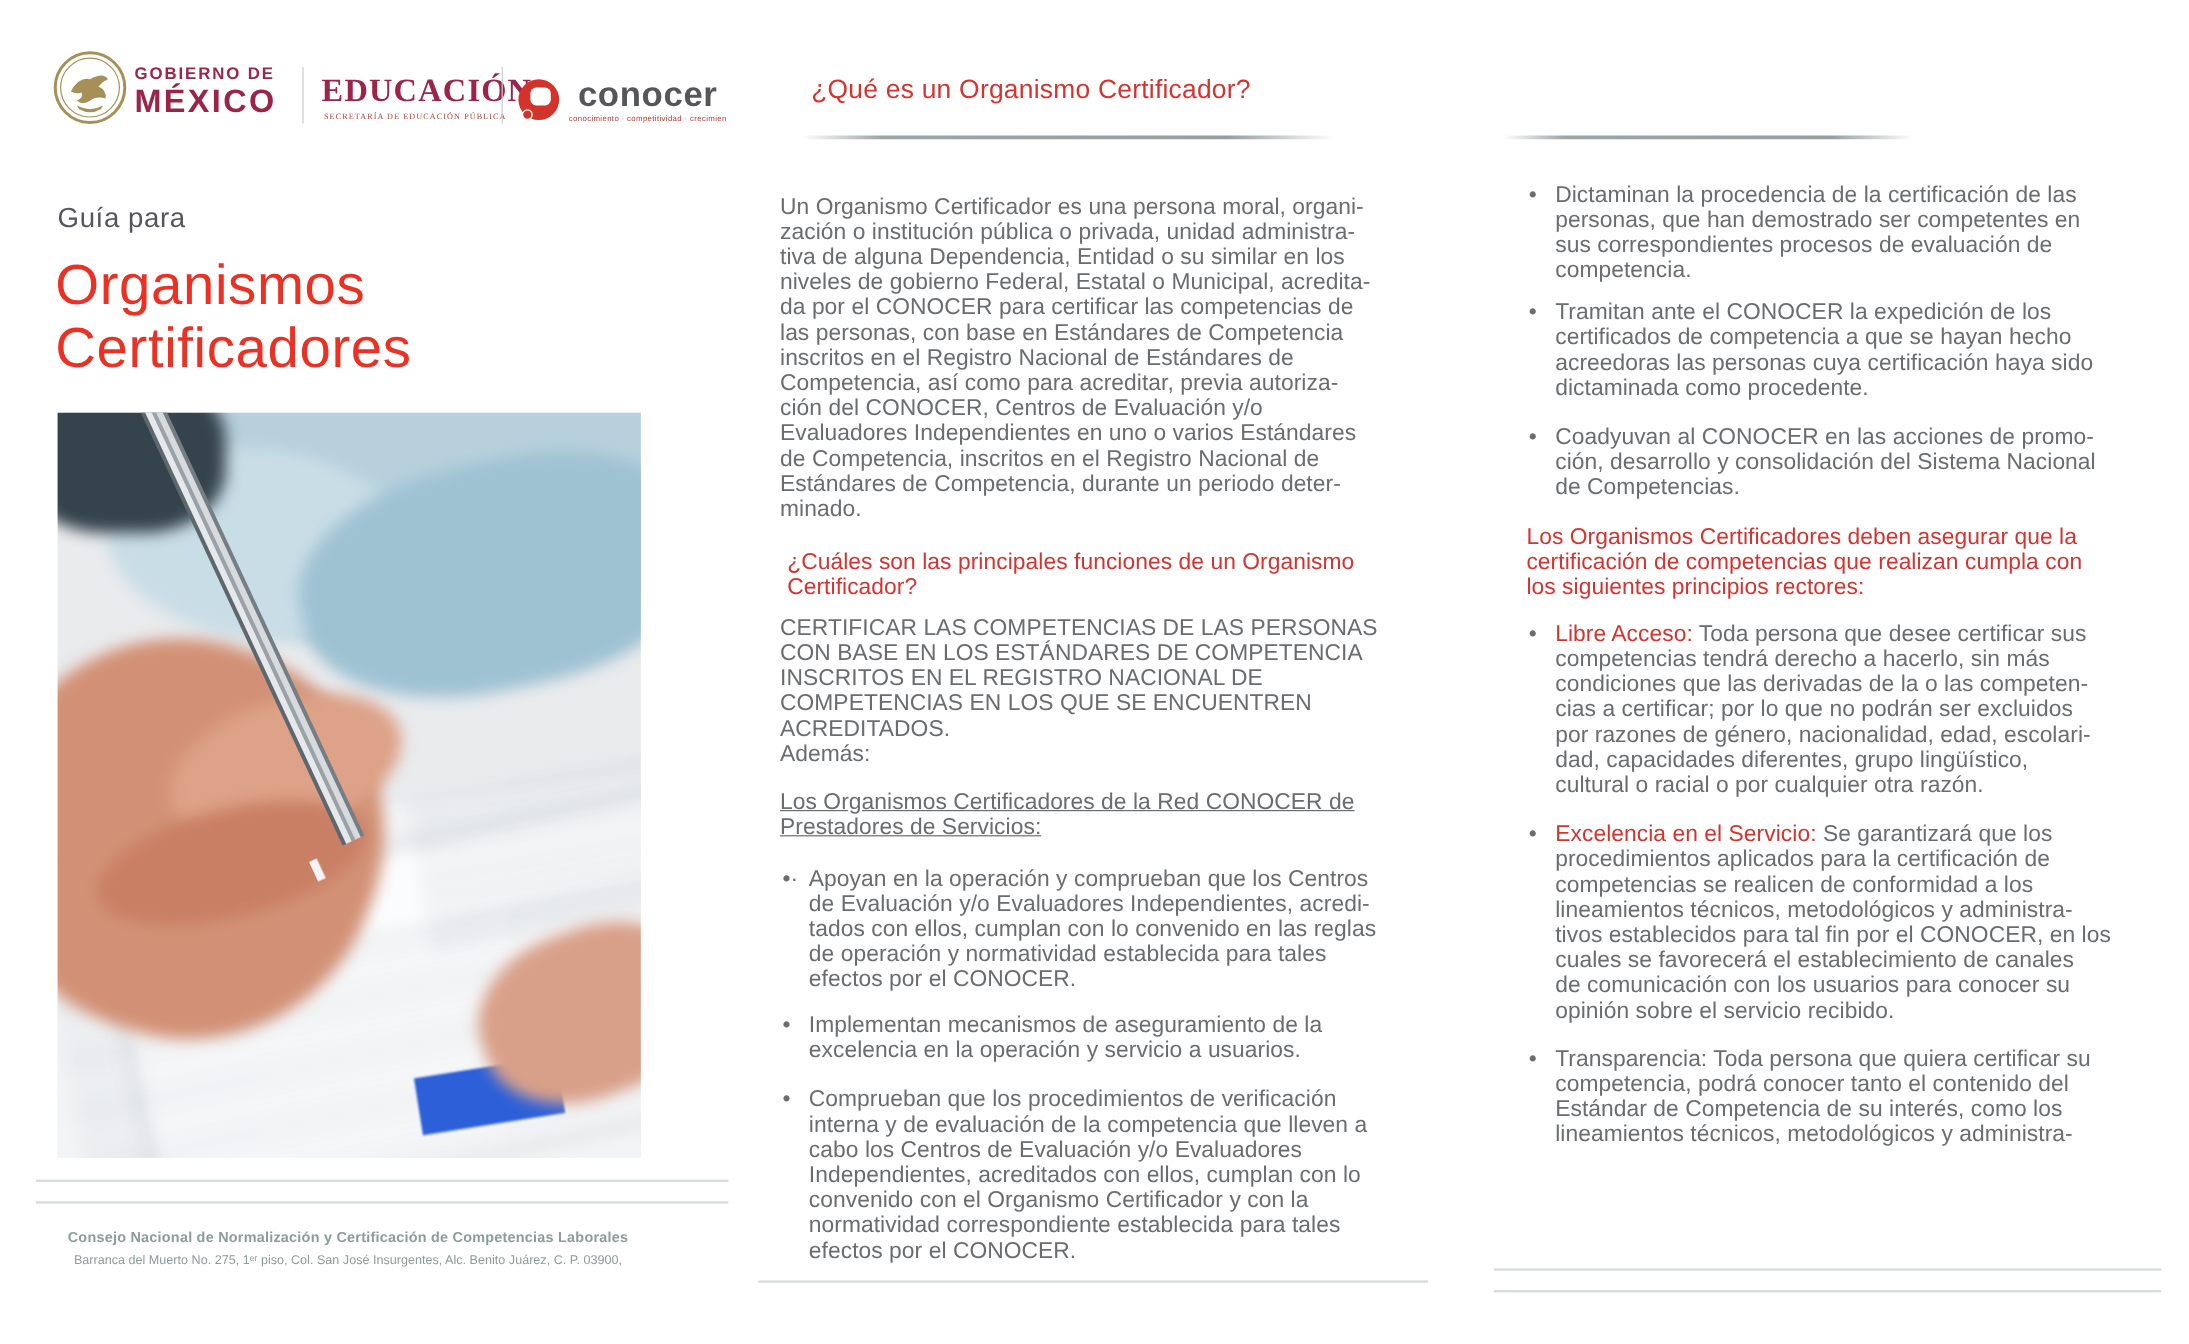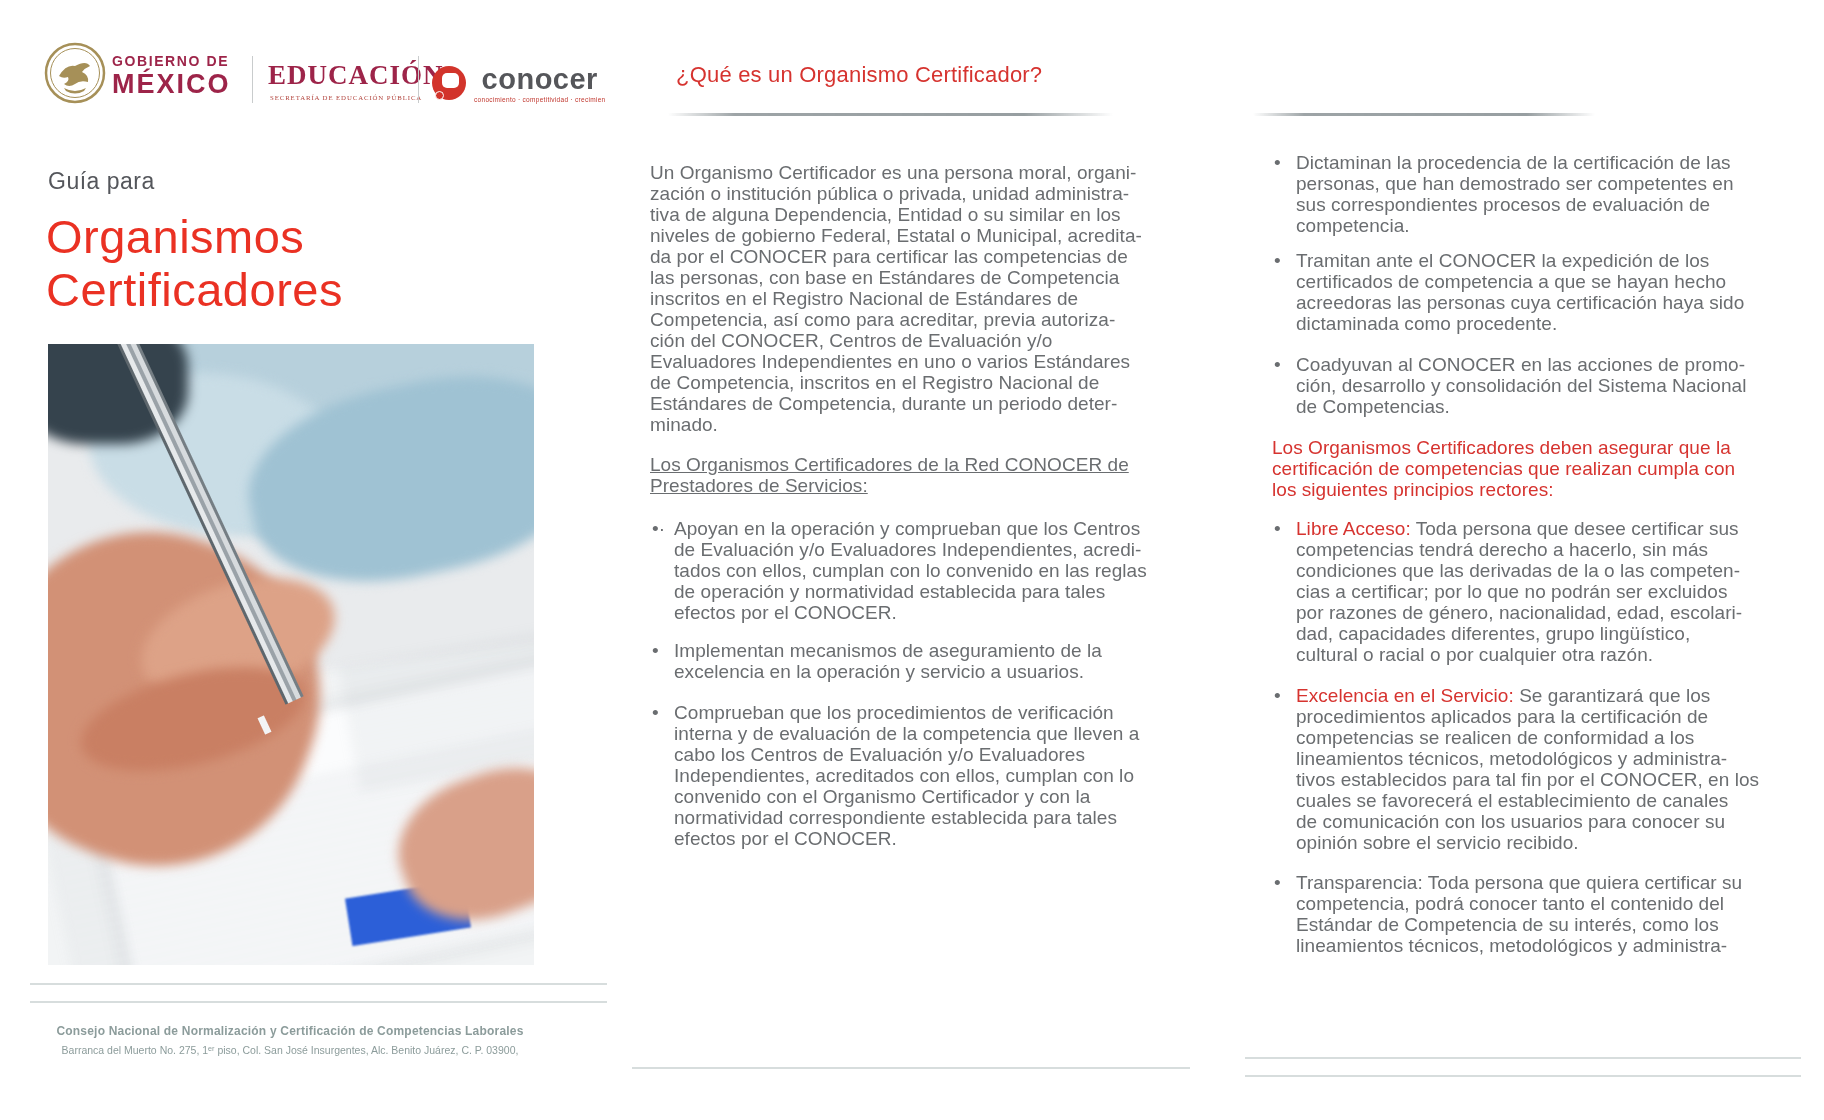--- a/index.html
+++ b/index.html
@@ -153,20 +153,28 @@
 niveles de gobierno Federal, Estatal o Municipal, acredita-
 da por el CONOCER para certificar las competencias de
 las personas, con base en Estándares de Competencia
 inscritos en el Registro Nacional de Estándares de
 Competencia, así como para acreditar, previa autoriza-
 ción del CONOCER, Centros de Evaluación y/o
 Evaluadores Independientes en uno o varios Estándares
 de Competencia, inscritos en el Registro Nacional de
 Estándares de Competencia, durante un periodo deter-
 minado.</div>
+    <div class="pre red" style="margin-top:23px;padding-left:6px;">¿Cuáles son las principales funciones de un Organismo
+Certificador?</div>
+    <div class="pre" style="margin-top:13px;">CERTIFICAR LAS COMPETENCIAS DE LAS PERSONAS
+CON BASE EN LOS ESTÁNDARES DE COMPETENCIA
+INSCRITOS EN EL REGISTRO NACIONAL DE
+COMPETENCIAS EN LOS QUE SE ENCUENTREN
+ACREDITADOS.
+Además:</div>
     <div class="pre" style="margin-top:19px;text-decoration:underline;">Los Organismos Certificadores de la Red CONOCER de
 Prestadores de Servicios:</div>
 
     <div class="blk" style="margin-top:22px;">
       <span class="bullet-marker">•·</span>
       <div class="btxt pre">Apoyan en la operación y comprueban que los Centros
 de Evaluación y/o Evaluadores Independientes, acredi-
 tados con ellos, cumplan con lo convenido en las reglas
 de operación y normatividad establecida para tales
 efectos por el CONOCER.</div>

